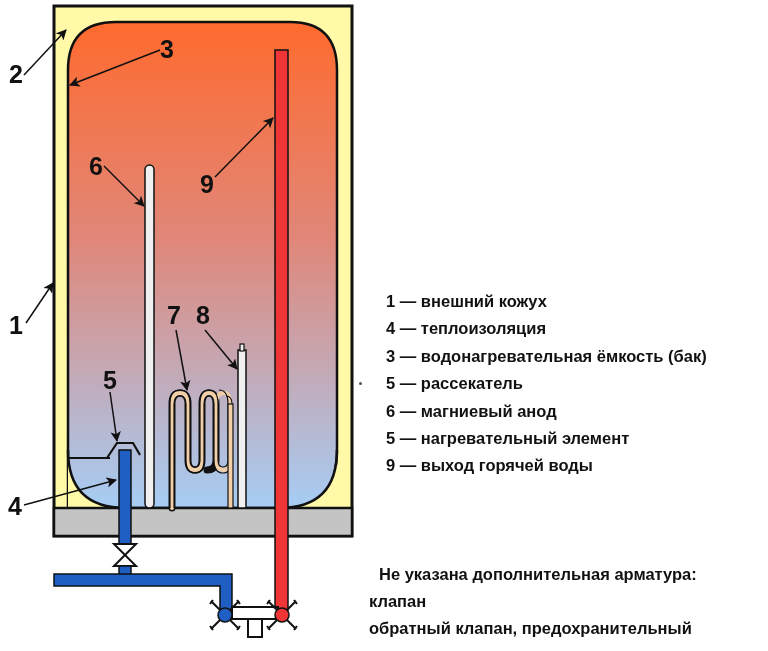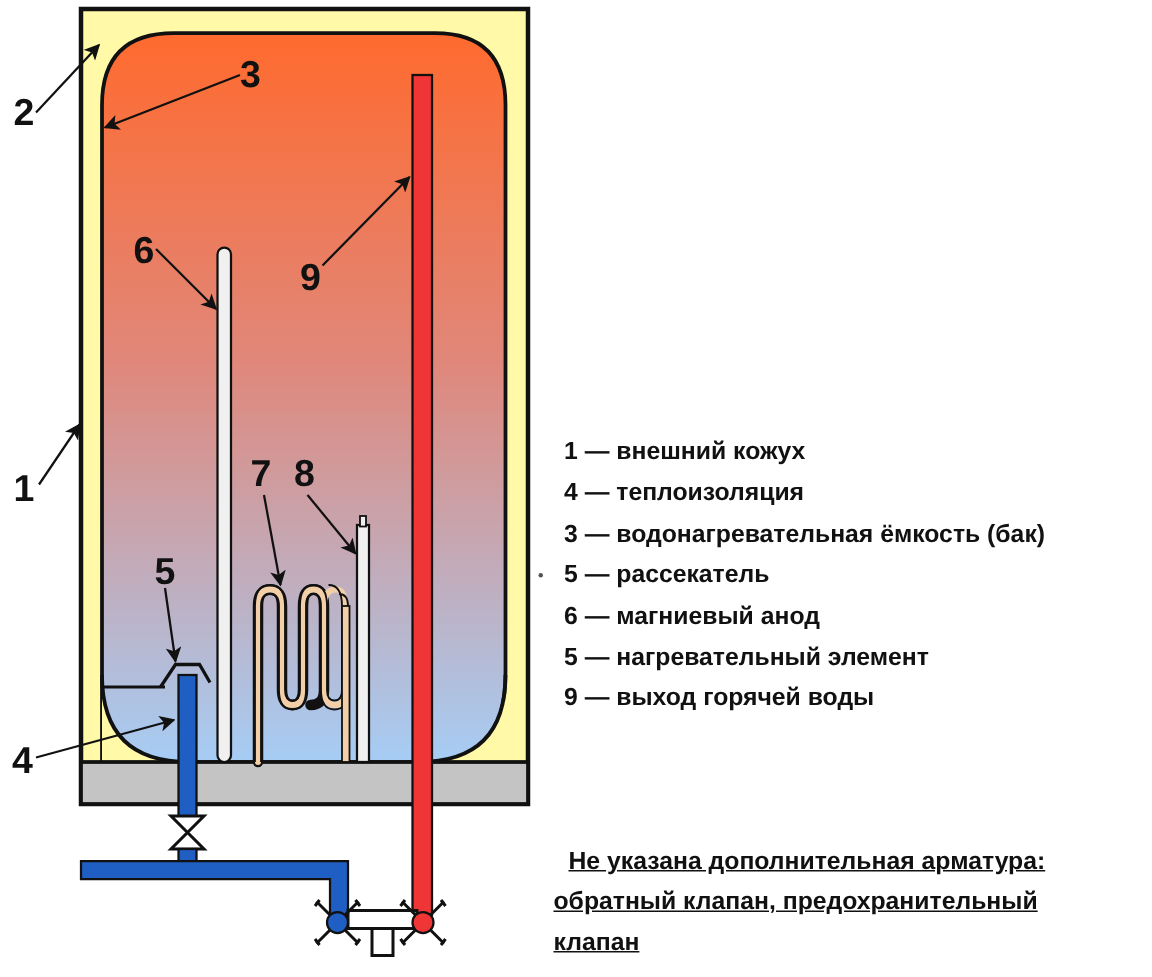--- a/index.html
+++ b/index.html
@@ -1,22 +1,22 @@
 <!DOCTYPE html>
 <html><head>
 <meta charset="utf-8">
 <style>
   html, body { margin: 0; padding: 0; background: #ffffff; }
   body { width: 768px; height: 651px; position: relative; overflow: hidden;
          font-family: "Liberation Sans", "DejaVu Sans", sans-serif; }
   #diagram { position: absolute; left: 0; top: 0; }
   .callout-num { font-family: "Liberation Sans", "DejaVu Sans", sans-serif; font-weight: bold; font-size: 25px; fill: #111; }
-  .legend { position: absolute; left: 376px; top: 288px; font-weight: bold; font-size: 16.5px; color: #111; line-height: 27.4px; white-space: nowrap; }
+  .legend { position: absolute; left: 386px; top: 288px; font-weight: bold; font-size: 16.5px; color: #111; line-height: 27.4px; white-space: nowrap; }
   .legend-row { display: block; }
-  .note { position: absolute; left: 369px; top: 561px; font-weight: bold; font-size: 16.5px; color: #111; line-height: 27px; width: 395px; text-decoration: underline; }
+  .note { position: absolute; left: 369px; top: 561px; font-weight: bold; font-size: 16.5px; color: #111; line-height: 27px; width: 395px; }
   .note-line { display: block; white-space: nowrap; }
   .note-line.first { padding-left: 10px; }
   .bullet-dot { position: absolute; left: 359px; top: 382px; width: 3px; height: 3px; background: #555; border-radius: 50%; }
 </style>
 </head>
 <body>
 
 <svg id="diagram" width="768" height="651" viewBox="0 0 768 651">
   <defs>
     <linearGradient id="tankGrad" x1="0" y1="0" x2="0" y2="1">
@@ -102,15 +102,15 @@
   <span class="legend-row">4 — теплоизоляция</span>
   <span class="legend-row">3 — водонагревательная ёмкость (бак)</span>
   <span class="legend-row">5 — рассекатель</span>
   <span class="legend-row">6 — магниевый анод</span>
   <span class="legend-row">5 — нагревательный элемент</span>
   <span class="legend-row">9 — выход горячей воды</span>
 </div>
 
 <div class="note">
   <span class="note-line first">Не указана дополнительная арматура:</span>
+  <span class="note-line">клапан</span>
   <span class="note-line">обратный клапан, предохранительный</span>
-  <span class="note-line">клапан</span>
 </div>
 
 </body></html>

